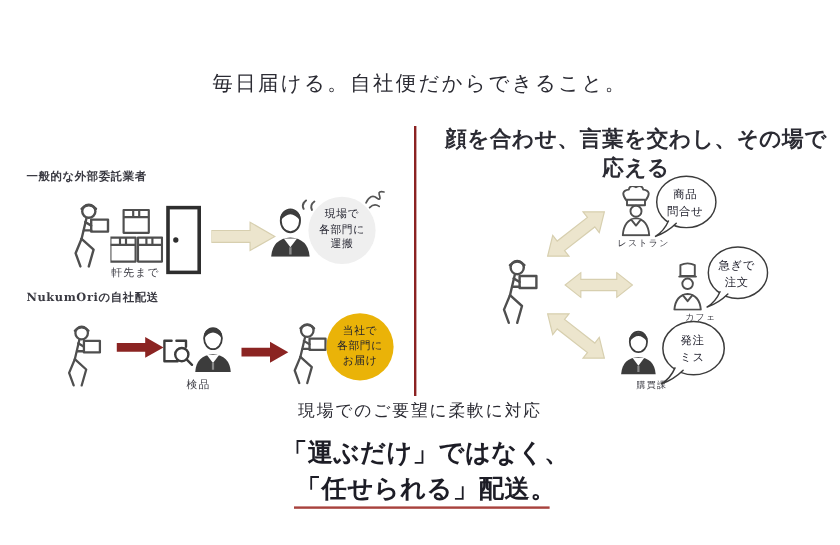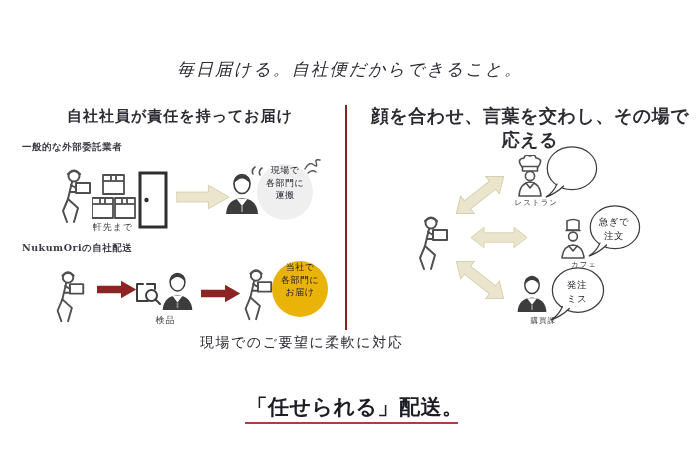--- a/index.html
+++ b/index.html
@@ -4,38 +4,38 @@
 <style>
   html,body{margin:0;padding:0;background:#fff;}
   .canvas{
     position:relative;width:700px;height:454px;background:#ffffff;
     font-family:"DejaVu Serif","Liberation Serif",serif;color:#2e2e2e;
     overflow:hidden;
   }
   .abs{position:absolute;}
   .title{
     left:0;top:58px;width:700px;text-align:center;
-    font-size:17px;letter-spacing:2px;color:#2b2b33;font-style:italic;
+    font-size:17px;letter-spacing:2px;color:#2b2b33;
   }
   .sec-head{font-weight:bold;color:#2b2b33;text-align:center;}
   .left-head{left:30px;top:107px;width:300px;font-size:15px;letter-spacing:1px;}
   .right-head{left:368px;top:104px;width:324px;font-size:18px;letter-spacing:0.5px;}
   .divider{left:345px;top:105px;width:2px;height:225px;background:#8b2222;}
   .small-label{font-size:9.5px;font-weight:bold;color:#3a3a42;letter-spacing:0.5px;}
   .caption{font-size:9px;color:#3a3a42;text-align:center;letter-spacing:1px;}
   .tiny-label{font-size:7.5px;color:#3a3a42;text-align:right;letter-spacing:1px;}
   .circle-note{
-    border-radius:50%;display:flex;justify-content:center;
+    border-radius:50%;display:flex;align-items:center;justify-content:center;
     text-align:center;font-size:9px;line-height:1.4;color:#22222e;letter-spacing:0.5px;
   }
   .bubble-text{
     display:flex;align-items:center;justify-content:center;text-align:center;
     font-size:9.5px;line-height:1.45;color:#22222e;letter-spacing:0.5px;
   }
-  .lead{left:200px;top:334px;width:300px;font-size:14px;letter-spacing:1.5px;color:#2b2b33;}
+  .lead{left:200px;top:334px;width:300px;text-align:center;font-size:14px;letter-spacing:1.5px;color:#2b2b33;}
   .headline{
     left:185px;top:362px;width:340px;text-align:center;
     font-size:21px;font-weight:bold;line-height:1.42;letter-spacing:0.5px;color:#1d1d26;
   }
   .underline{left:245px;top:422px;width:213px;height:2px;background:#a8423d;}
   .logo{left:558px;top:348px;width:134px;text-align:center;color:#3c332b;}
   .logo-name{font-size:20px;letter-spacing:1px;color:#3a322a;}
   .logo-name .red-o{color:#c23b2a;}
   .logo-sub{font-size:13px;letter-spacing:0.5px;margin-top:-2px;color:#3a322a;}
   .logo-since{font-size:8.5px;letter-spacing:1px;color:#4a4238;}
@@ -144,21 +144,20 @@
           <path d="M42,12 Q40,18 44,24"></path>
           <path d="M52,11 Q50,17 54,24"></path>
           <path d="M62,13 Q60,18 63,23"></path>
         </g>
       </symbol>
     </defs>
   </svg>
 
   <div class="abs title">毎日届ける。自社便だからできること。</div>
 
-  <div class="abs sec-head left-head">自社社員が責任を持ってお届け</div>
   <div class="abs sec-head right-head">顔を合わせ、言葉を交わし、その場で応える</div>
   <div class="abs divider"></div>
 
   <div class="abs small-label" style="left:22px;top:141px;">一般的な外部委託業者</div>
 
   <svg class="abs" style="left:55px;top:166px;" width="40" height="60">
       <use href="#sym-courier"></use>
     </svg>
   <svg class="abs" style="left:92px;top:173px;" width="44" height="54">
       <use href="#sym-boxes"></use>
@@ -234,20 +233,26 @@
     <use href="#sym-double-arrow" fill="#ece5cd" stroke="#d7cfaf" stroke-width="1"></use>
   </svg>
 
   <svg class="abs" style="left:513px;top:155px;" width="34" height="42">
       <use href="#sym-chef"></use>
     </svg>
   <div class="abs tiny-label" style="left:502px;top:198px;width:56px;">レストラン</div>
   <svg class="abs" style="left:543px;top:145px;" width="56" height="54">
       <use href="#sym-bubble"></use>
     </svg>
+  <div class="abs bubble-text" style="left:549px;top:150px;width:44px;height:40px;">
+    <div>
+      <span>商品</span><br>
+      <span>問合せ</span>
+    </div>
+  </div>
 
   <svg class="abs" style="left:557px;top:217px;" width="32" height="42">
       <use href="#sym-cafe"></use>
     </svg>
   <div class="abs tiny-label" style="left:549px;top:260px;width:48px;">カフェ</div>
   <svg class="abs" style="left:586px;top:204px;" width="56" height="54">
       <use href="#sym-bubble"></use>
     </svg>
   <div class="abs bubble-text" style="left:592px;top:209px;width:44px;height:40px;">
     <div>
@@ -265,19 +270,19 @@
     </svg>
   <div class="abs bubble-text" style="left:555px;top:271px;width:44px;height:42px;">
     <div>
       <span>発注</span><br>
       <span>ミス</span>
     </div>
   </div>
 
   <div class="abs lead">現場でのご要望に柔軟に対応</div>
   <div class="abs headline">
-    <br>
+    <span>「運ぶだけ」ではなく、</span><br>
     <span>「任せられる」配送。</span>
   </div>
   <div class="abs underline"></div>
 
 
 </div>
 
 </body></html>

